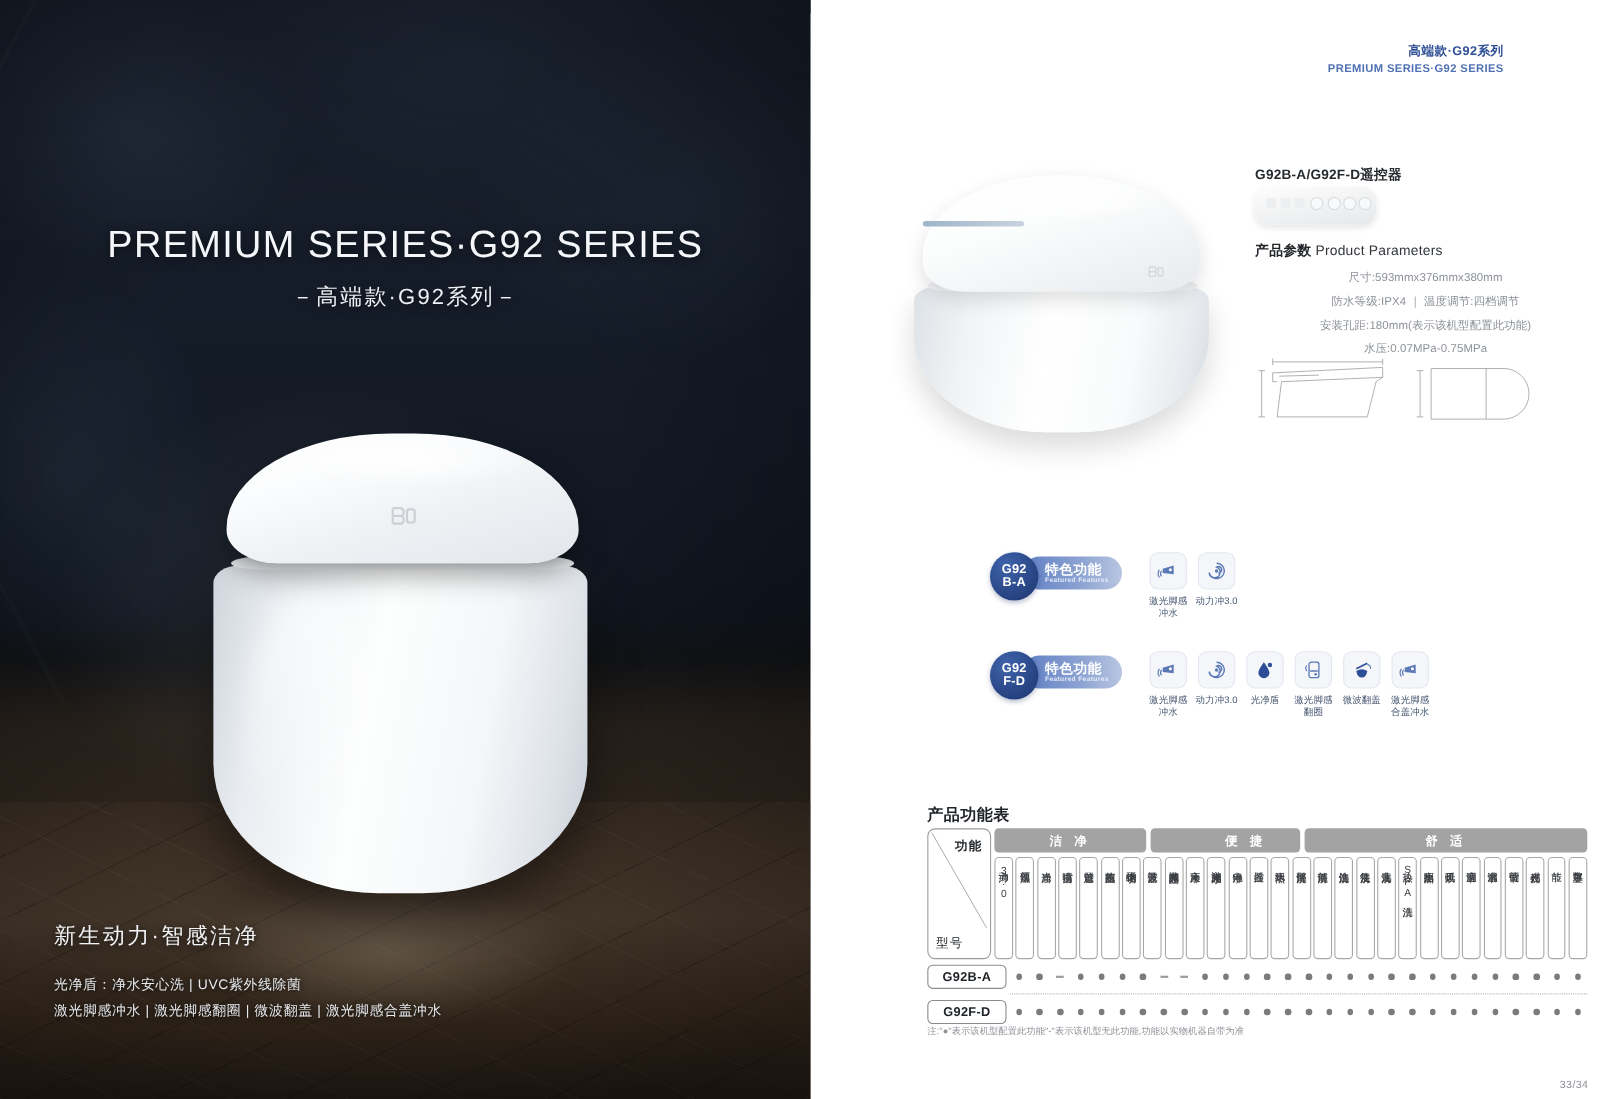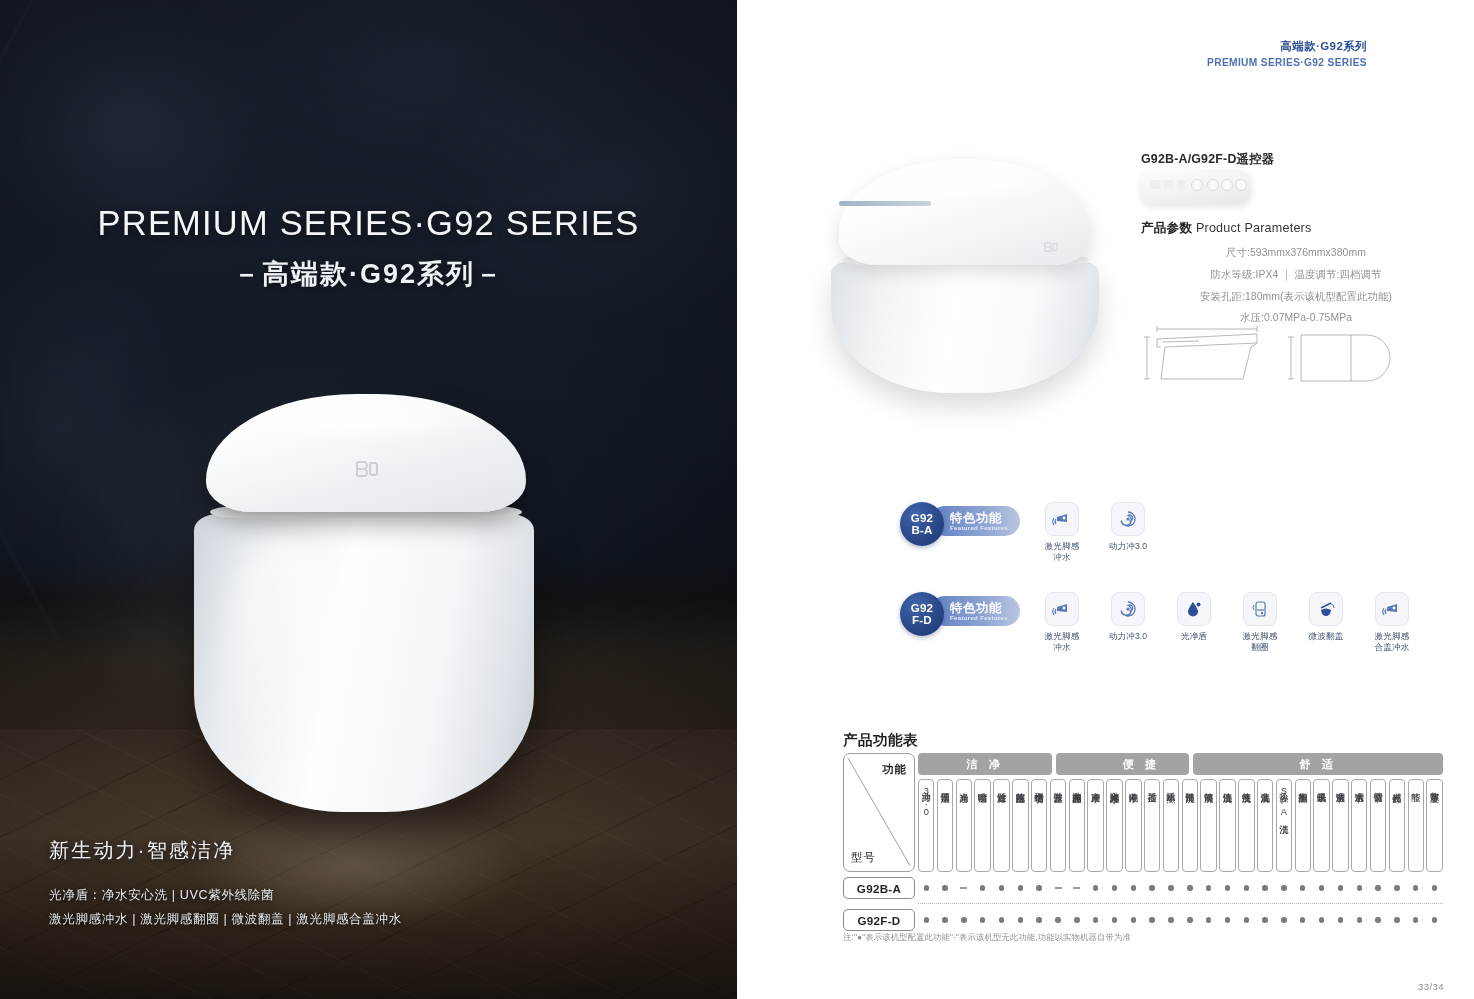--- a/index.html
+++ b/index.html
@@ -48,21 +48,21 @@
     filter: blur(7px);
   }
 
   
   .hero-title-wrap { position: absolute; left: 0; top: 204px; width: 737px; text-align: center; }
   .hero-title-en {
     font-size: 34.5px; letter-spacing: 1.2px; color: #f4f6f9; font-weight: 400;
     text-shadow: 0 2px 10px rgba(0,0,0,.65); white-space: nowrap;
   }
   .hero-title-cn {
-    margin-top: 13px; font-size: 27px; letter-spacing: 2px; color: #eef1f5; font-weight: 700;
+    margin-top: 13px; font-size: 20px; letter-spacing: 2px; color: #eef1f5; font-weight: 400;
     text-shadow: 0 2px 9px rgba(0,0,0,.6); white-space: nowrap;
   }
 
   
   .hero-copy { position: absolute; left: 49px; bottom: 68px; width: 620px; }
   .hero-copy-cn {
     font-size: 20px; color: #f2f4f7; letter-spacing: 2.2px; font-weight: 400;
     text-shadow: 0 2px 8px rgba(0,0,0,.75);
   }
   .hero-copy-en {
@@ -181,35 +181,35 @@
   .badge-pill-cn { position: absolute; left: 50px; top: 8px; font-size: 12.4px; font-weight: 700; color: #fff; letter-spacing: .6px; }
   .badge-pill-en { position: absolute; left: 50px; top: 23px; font-size: 6px; font-weight: 700; color: #e4ebf7; letter-spacing: .35px; }
   .badge-circle {
     position: absolute; left: 0; top: 0; width: 44px; height: 44px; border-radius: 50%;
     background: radial-gradient(circle at 34% 28%, #3f63ab, #24407d 75%);
     box-shadow: 0 2px 5px rgba(30,50,100,.32);
     display: flex; flex-direction: column; align-items: center; justify-content: center;
   }
   .badge-circle div { font-size: 11.6px; font-weight: 700; color: #fff; line-height: 1.04; letter-spacing: .2px; }
 
-  .feat-items { position: absolute; display: flex; gap: 22px; }
+  .feat-items { position: absolute; display: flex; }
   .feat-item { width: 44px; text-align: center; }
   .feat-ico {
     width: 34px; height: 34px; margin: 0 auto; border-radius: 8px;
     background: #f4f6fa; border: 1px solid #e2e7f0;
     display: flex; align-items: center; justify-content: center;
   }
   .feat-lbl { margin-top: 5px; font-size: 8.6px; color: #44556f; line-height: 1.28; letter-spacing: .1px; }
 
   
   .tbl-title { position: absolute; left: 843px; top: 731px; font-size: 14.6px; font-weight: 700; color: #1f2327; letter-spacing: .4px; }
   .tbl { position: absolute; left: 843px; top: 753px; width: 600px; }
   .tbl-head-row { display: flex; align-items: flex-start; }
   .corner-cell {
-    position: relative; width: 72px; height: 119px; flex: none;
+    position: relative; width: 58px; height: 119px; flex: none;
     border: 1px solid #9c9c9c; border-radius: 7px; background: #fff;
   }
   .corner-cell .cc-fn { position: absolute; right: 7px; top: 8px; font-size: 11.4px; font-weight: 700; color: #1f2327; letter-spacing: 1px; }
   .corner-cell .cc-md { position: absolute; left: 7px; bottom: 6px; font-size: 11.4px; font-weight: 400; color: #1f2327; letter-spacing: 1px; }
   .corner-cell .cc-slash { position: absolute; inset: 0; }
 
   .groups-and-cols { flex: 1; margin-left: 3px; }
   .group-band-row { display: flex; gap: 4px; }
   .group-band {
     height: 22px; border-radius: 4px; background: #a3a3a3;

